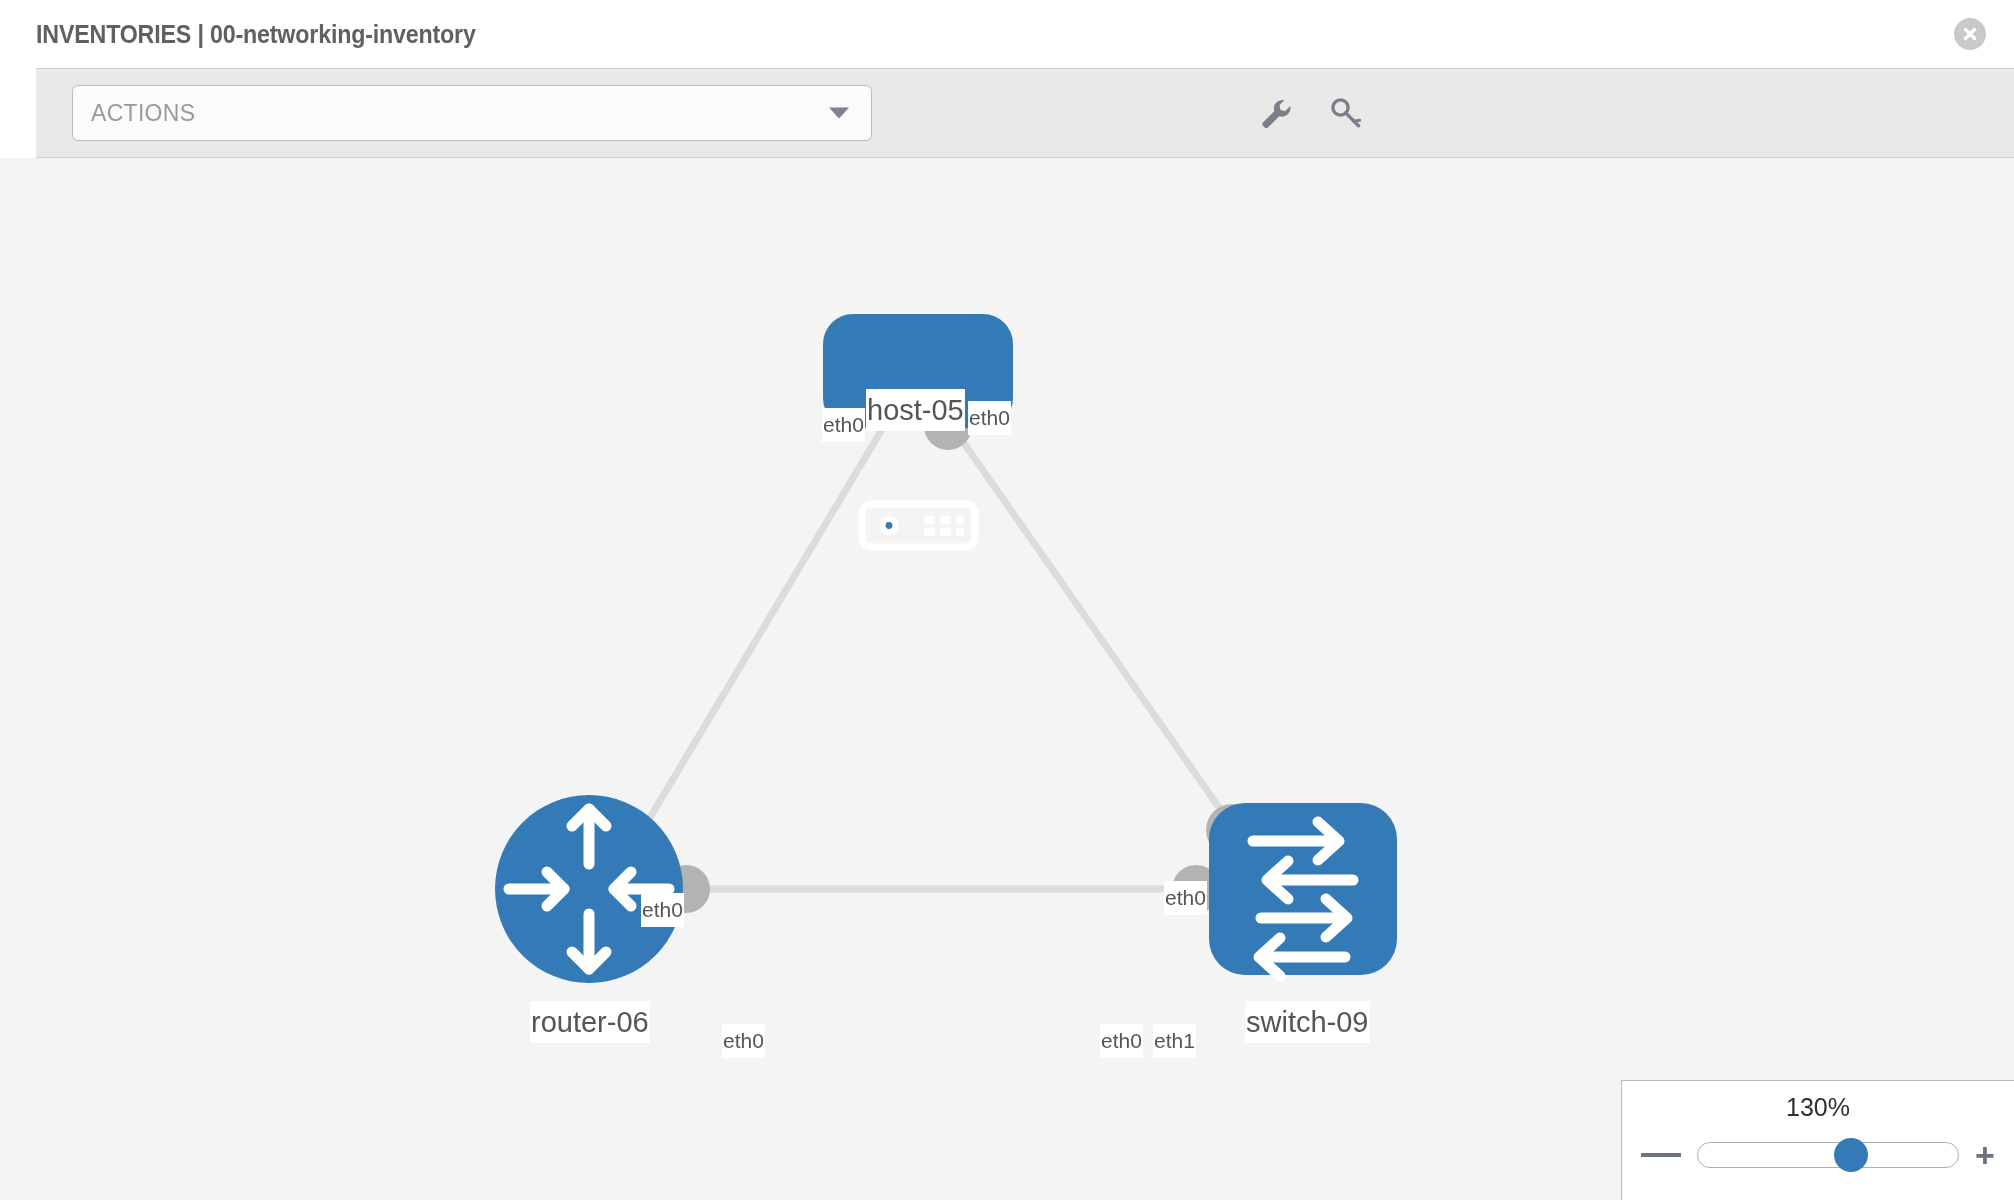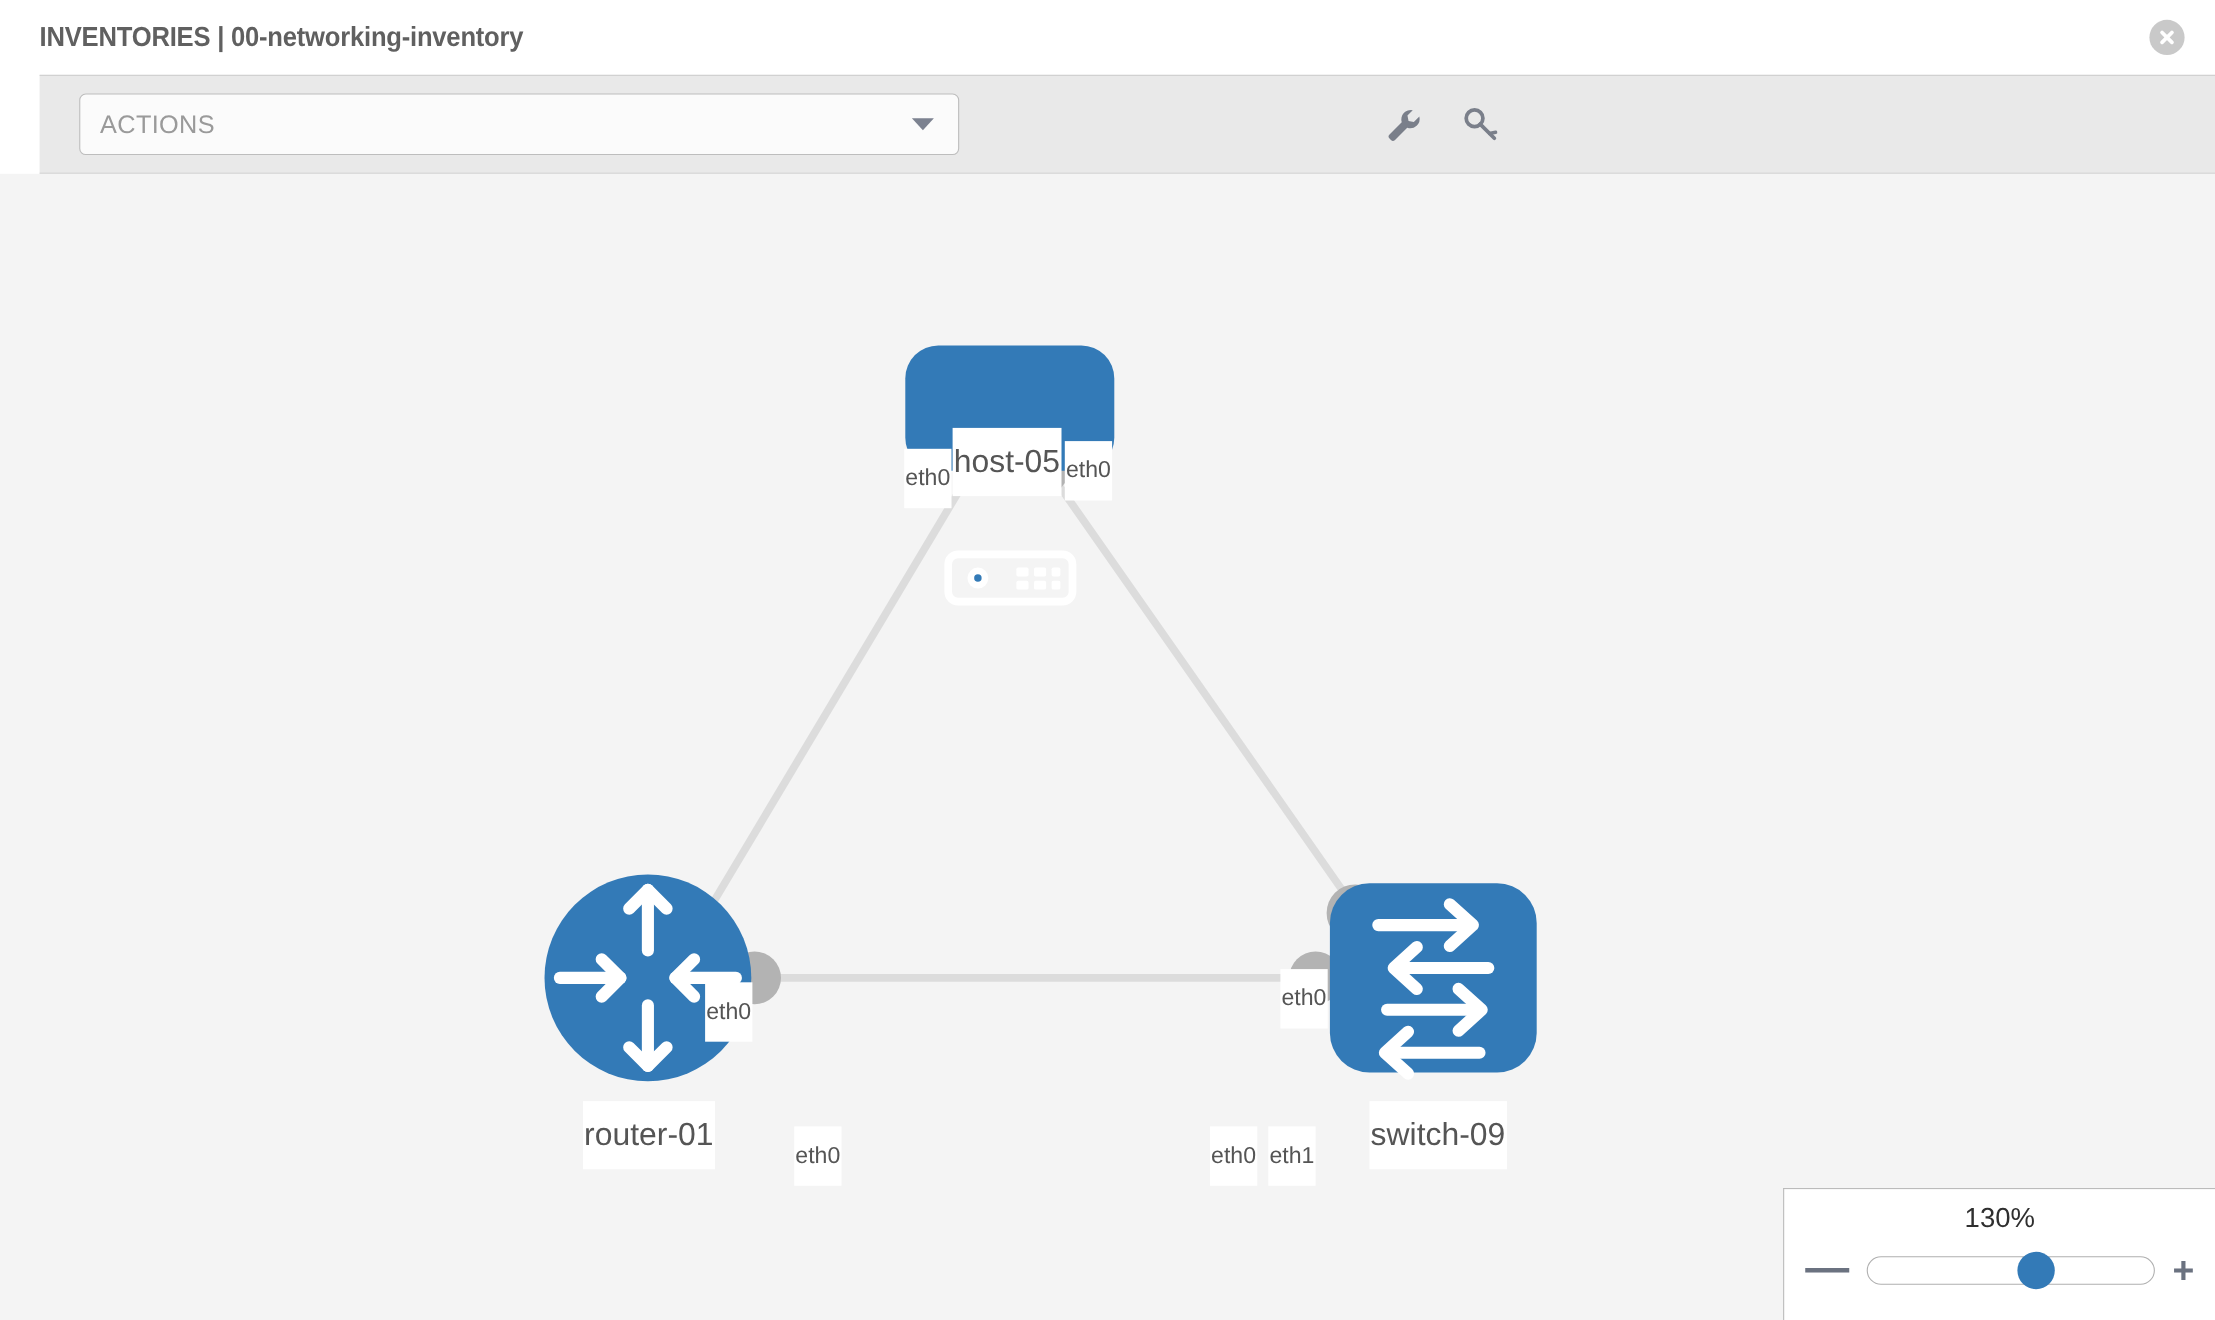--- a/index.html
+++ b/index.html
@@ -111,21 +111,21 @@
   }
   .topology-svg { position: absolute; left: 0; top: 0; }
 
   
   .nlabel {
     position: absolute;
     background: #ffffff;
     color: #555555;
     white-space: nowrap;
     line-height: 1.05;
-    padding: 16px 1px;
+    padding: 6px 1px;
   }
   .nlabel.big  { font-size: 29px; }
   .nlabel.port { font-size: 21px; }
 
   
   .zoom-panel {
     position: absolute; left: 1621px; top: 1080px;
     width: 393px; height: 120px;
     background: #ffffff;
     border: 1px solid #bbbbbb;
@@ -279,21 +279,21 @@
     <div class="nlabel big" style="left:866px; top:231px;">host-05</div>
     <div class="nlabel port" style="left:968px; top:243px;">eth0</div>
 
     <div class="nlabel port" style="left:641px; top:735px;">eth0</div>
     <div class="nlabel port" style="left:1164px; top:723px;">eth0</div>
 
     <div class="nlabel port" style="left:722px; top:866px;">eth0</div>
     <div class="nlabel port" style="left:1100px; top:866px;">eth0</div>
     <div class="nlabel port" style="left:1153px; top:866px;">eth1</div>
 
-    <div class="nlabel big" style="left:530px; top:843px;">router-01</div>
+    <div class="nlabel big" style="left:530px; top:843px;">router-06</div>
     <div class="nlabel big" style="left:1245px; top:843px;">switch-09</div>
   </div>
 
   <div class="zoom-panel">
     <div class="zoom-pct">130%</div>
     <div class="zoom-row">
       <span class="zoom-minus">—</span>
       <div class="slider-track">
         <div class="slider-thumb"></div>
       </div>

